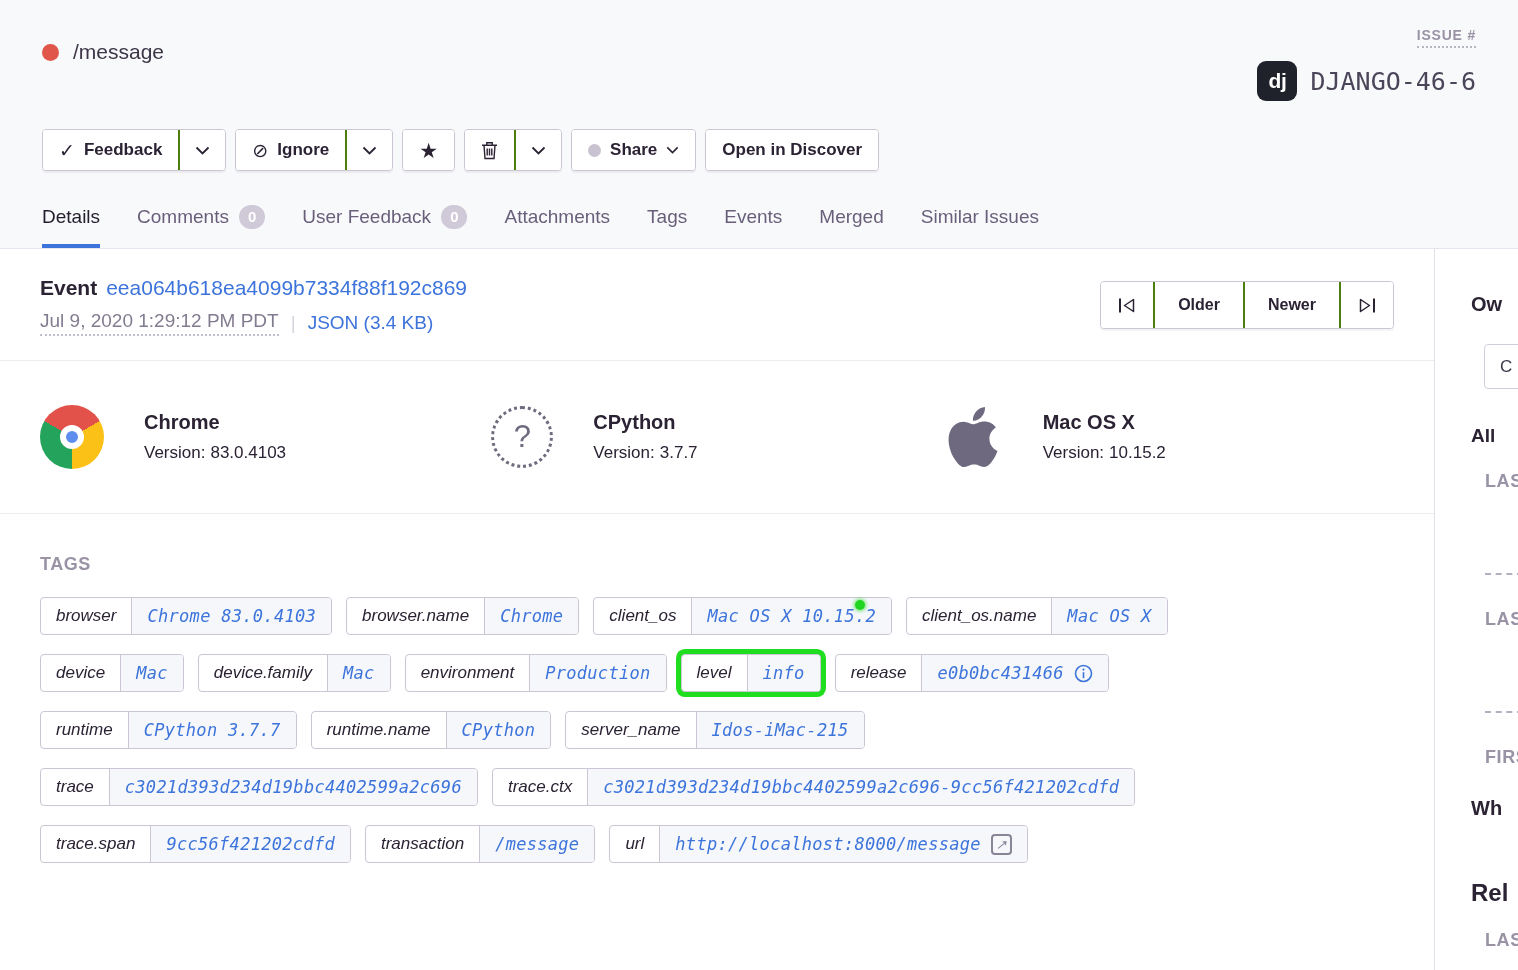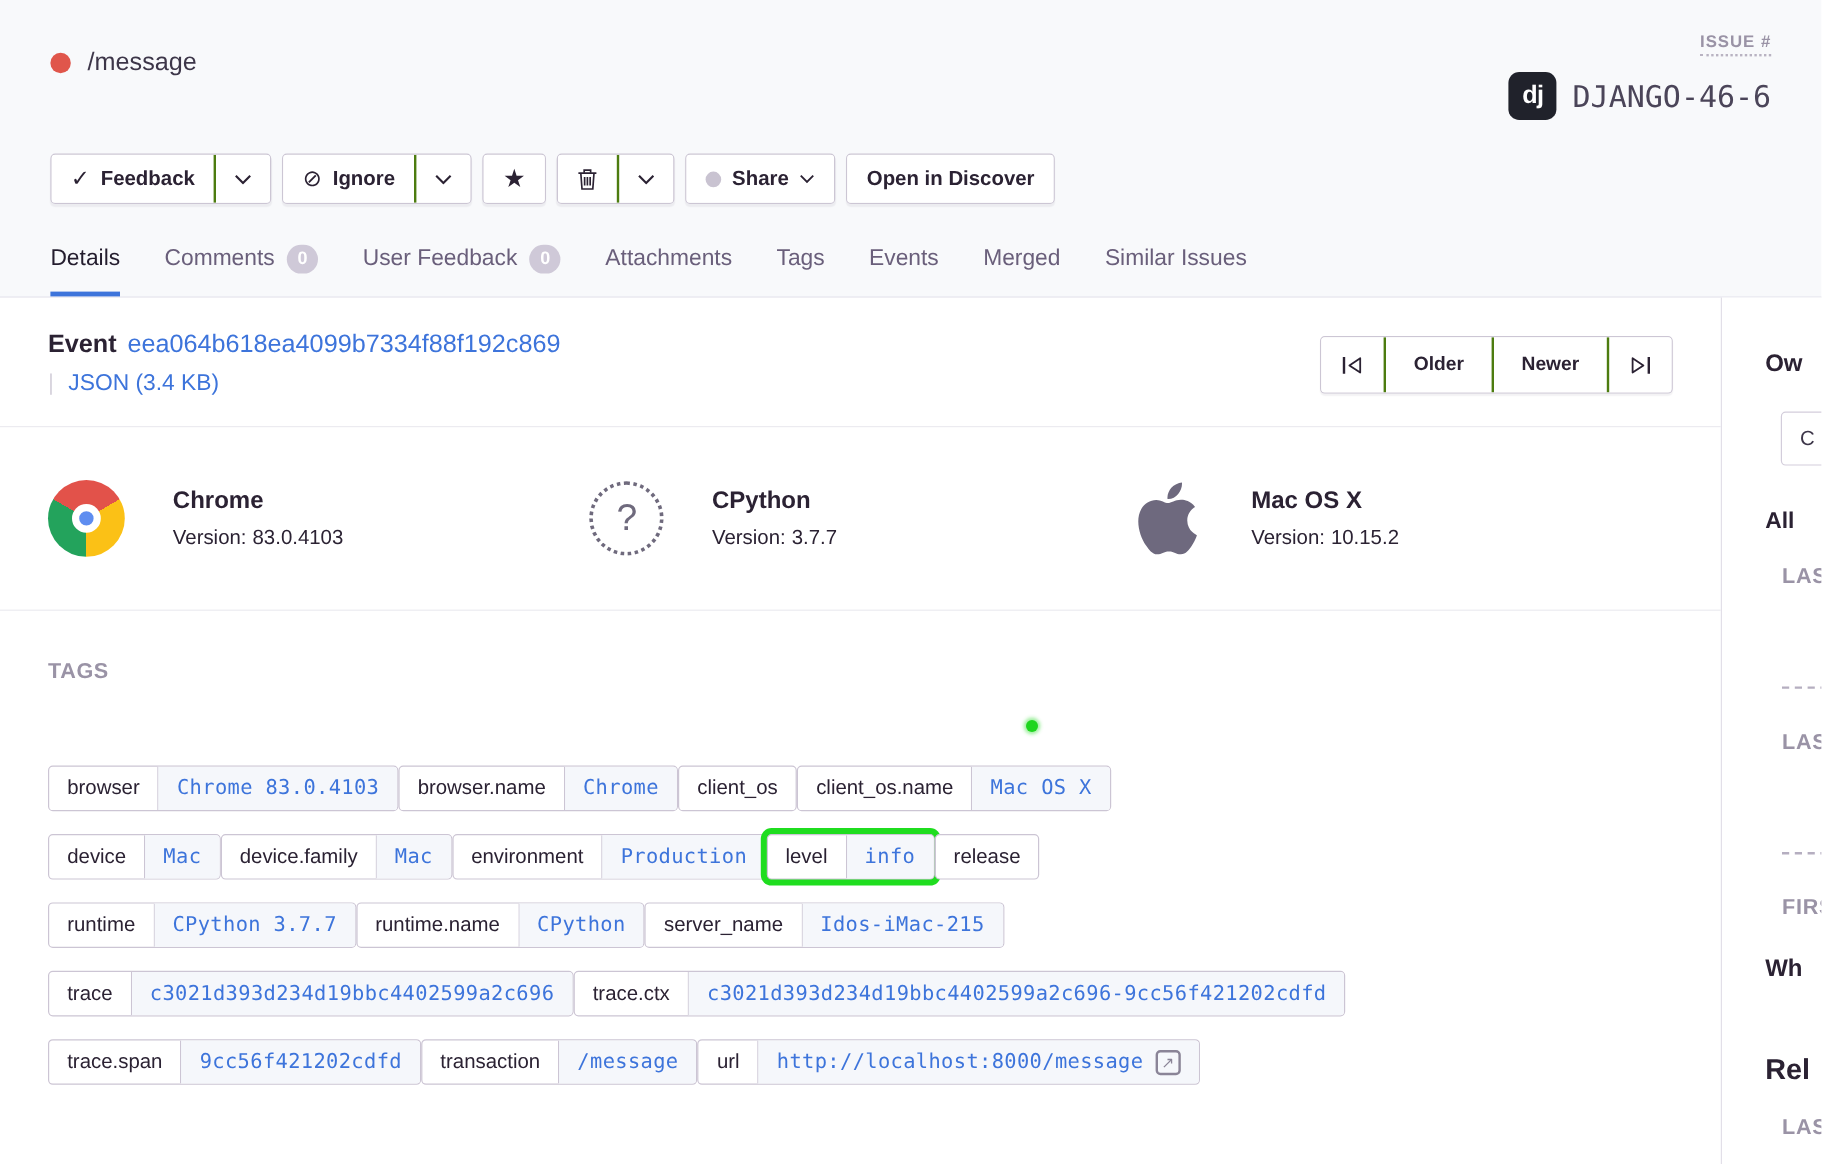--- a/index.html
+++ b/index.html
@@ -72,21 +72,21 @@
     background:conic-gradient(from 60deg, #fbc116 0 120deg, #23a35c 0 240deg, #e2524a 0 360deg); }
   .chrome-hub { position:absolute; inset:0; margin:auto; width:24px; height:24px;
                 background:#5e8df0; border:6px solid #fff; border-radius:50%; }
   .unknown-icon { width:62px; height:62px; border-radius:50%; border:3px dotted #6f6a7d; flex-shrink:0;
                   color:#6f6a7d; font-size:31px; display:flex; align-items:center; justify-content:center; }
   .apple-icon { flex-shrink:0; }
 
   
   .tags-section { padding:40px; }
   .tags-heading { font-size:18px; font-weight:700; color:#9a93a6; letter-spacing:.5px; }
-  .tag-list { display:flex; flex-wrap:wrap; margin-top:68px; align-items:flex-start; }
+  .tag-list { display:flex; flex-wrap:wrap; column-gap:14px; margin-top:22px; align-items:flex-start;font-style:italic; }
   .break { flex-basis:100%; height:0; }
   .tag { display:inline-flex; align-items:stretch; height:38px; border:1px solid #ccc5d4;
          border-radius:4px; background:#fff; margin-bottom:19px; }
   .tag.highlighted { box-shadow:0 0 0 5px #1fdd1f; }
   .tag-key { display:flex; align-items:center; padding:0 15px; font-size:17px; color:#2b2233; white-space:nowrap; }
   .tag-value { display:flex; align-items:center; gap:10px; padding:0 15px; background:#f5f7fb;
                border-left:1px solid #ccc5d4; border-radius:0 3px 3px 0; white-space:nowrap;
                font-family:"DejaVu Sans Mono", monospace; font-size:17px; letter-spacing:.3px;
                color:#3d74db; cursor:pointer; }
   .ext-box { width:21px; height:21px; border:2px solid #8a8497; border-radius:4px; color:#8a8497;
@@ -222,20 +222,21 @@
 
   <div class="main">
     <div class="content">
 
       <section class="event-section">
         <div>
           <div class="event-title">
             <span class="event-label">Event</span><a class="event-id">eea064b618ea4099b7334f88f192c869</a>
           </div>
           <div class="event-meta">
+            <span class="event-date">Jul 9, 2020 1:29:12 PM PDT</span>
             <span class="sep">|</span>
             <a class="json-link">JSON (3.4 KB)</a>
           </div>
         </div>
         <div class="btn-group nav-group">
           <button class="btn nav-btn">
             <svg width="20" height="17" viewBox="0 0 20 17" fill="none" stroke="#2b2233">
               <path d="M3 1.5v14" stroke-width="2"></path>
                 <path d="M16.5 2.5L7.5 8.5l9 6z" stroke-width="1.5" stroke-linejoin="round"></path>
             </svg>
@@ -289,20 +290,23 @@
               </span>
             </div>
             <div class="tag">
               <span class="tag-key">browser.name</span>
               <span class="tag-value">
                 <span>Chrome</span>
               </span>
             </div>
             <div class="tag">
               <span class="tag-key">client_os</span>
+              <span class="tag-value">
+                <span>Mac OS X 10.15.2</span>
+              </span>
             </div>
             <div class="tag">
               <span class="tag-key">client_os.name</span>
               <span class="tag-value">
                 <span>Mac OS X</span>
               </span>
             </div>
             <div class="break"></div>
             <div class="tag">
               <span class="tag-key">device</span>
@@ -323,20 +327,30 @@
               </span>
             </div>
             <div class="tag highlighted">
               <span class="tag-key">level</span>
               <span class="tag-value">
                 <span>info</span>
               </span>
             </div>
             <div class="tag">
               <span class="tag-key">release</span>
+              <span class="tag-value">
+                <span>e0b0bc431466</span>
+                <span style="display: inline-flex;">
+                  <svg width="19" height="19" viewBox="0 0 19 19">
+                    <circle cx="9.5" cy="9.5" r="8" fill="none" stroke="#3d74db" stroke-width="1.6"></circle>
+                    <circle cx="9.5" cy="5.6" r="1.1" fill="#3d74db"></circle>
+                    <path d="M9.5 8.2v6" stroke="#3d74db" stroke-width="1.6"></path>
+                  </svg>
+                </span>
+              </span>
             </div>
             <div class="break"></div>
             <div class="tag">
               <span class="tag-key">runtime</span>
               <span class="tag-value">
                 <span>CPython 3.7.7</span>
               </span>
             </div>
             <div class="tag">
               <span class="tag-key">runtime.name</span>

